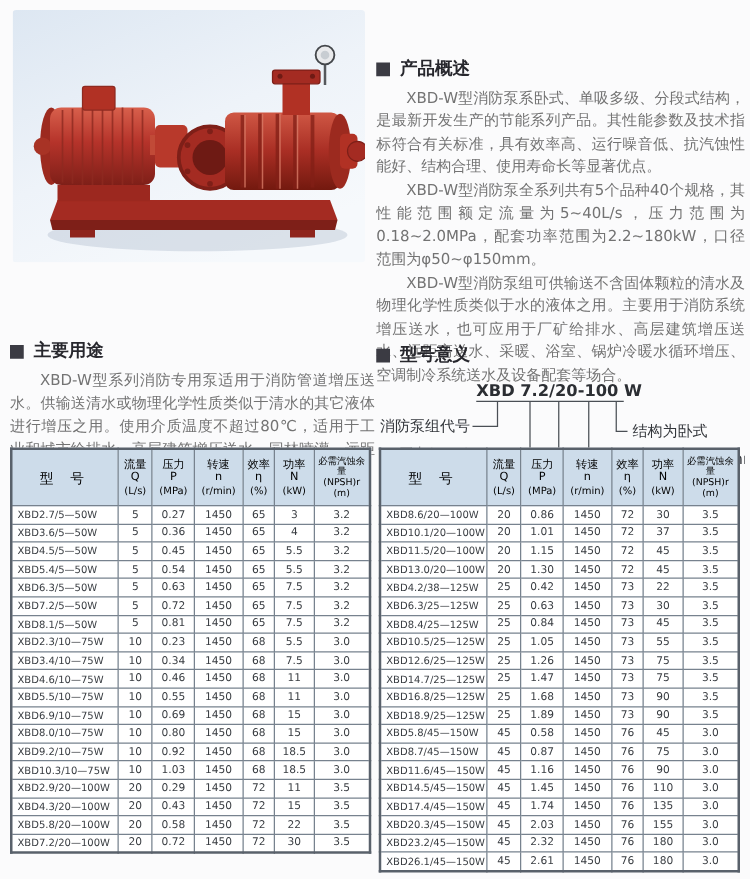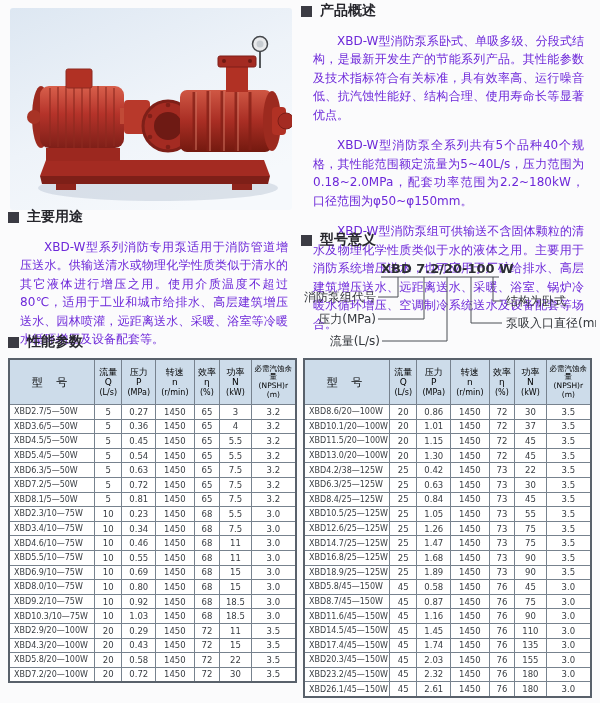--- a/index.html
+++ b/index.html
@@ -4,31 +4,31 @@
 <style>
   html,body{margin:0;padding:0;}
   body{
     width:600px;height:703px;position:relative;overflow:hidden;
     background:#fbfbfc;
     font-family:"DejaVu Sans","Liberation Sans",sans-serif;
     color:#33363b;
   }
   .abs{position:absolute;}
   
-  .section-title{display:flex;align-items:center;gap:8px;font-size:14px;font-weight:bold;color:#27272d;}
+  .section-title{display:flex;align-items:center;gap:8px;font-size:14px;font-weight:bold;color:#27272d;margin-top:44px;}
   .bullet{width:11px;height:11px;background:#3b3b43;flex:0 0 auto;}
   
-  .para{font-size:12px;line-height:1.54;text-align:justify;text-indent:2em;margin:12px;color:#6d28d9;}
+  .para{font-size:12px;line-height:1.54;text-align:justify;text-indent:2em;margin:0;color:#737373;}
   
   .photo{left:10px;top:8px;width:282px;height:202px;border-radius:3px;overflow:hidden;}
   
   .overview{left:301px;top:2px;width:295px;}
   .overview .section-title{margin-bottom:5px;}
   
-  .usage{left:8px;top:208px;width:292px;}
+  .usage{left:8px;top:228px;width:292px;}
   .usage .section-title{margin-bottom:5px;}
   
   .mm{left:301px;top:231px;width:295px;}
   .mm-svg{display:block;margin-top:8px;}
   .mm-model{font-size:13px;font-weight:600;fill:#2b2e33;}
   .mm-label{font-size:12px;fill:#33363b;}
   .mm-line{fill:none;stroke:#4a4f55;stroke-width:1;}
   
   .perf-title{left:8px;top:333px;}
   

